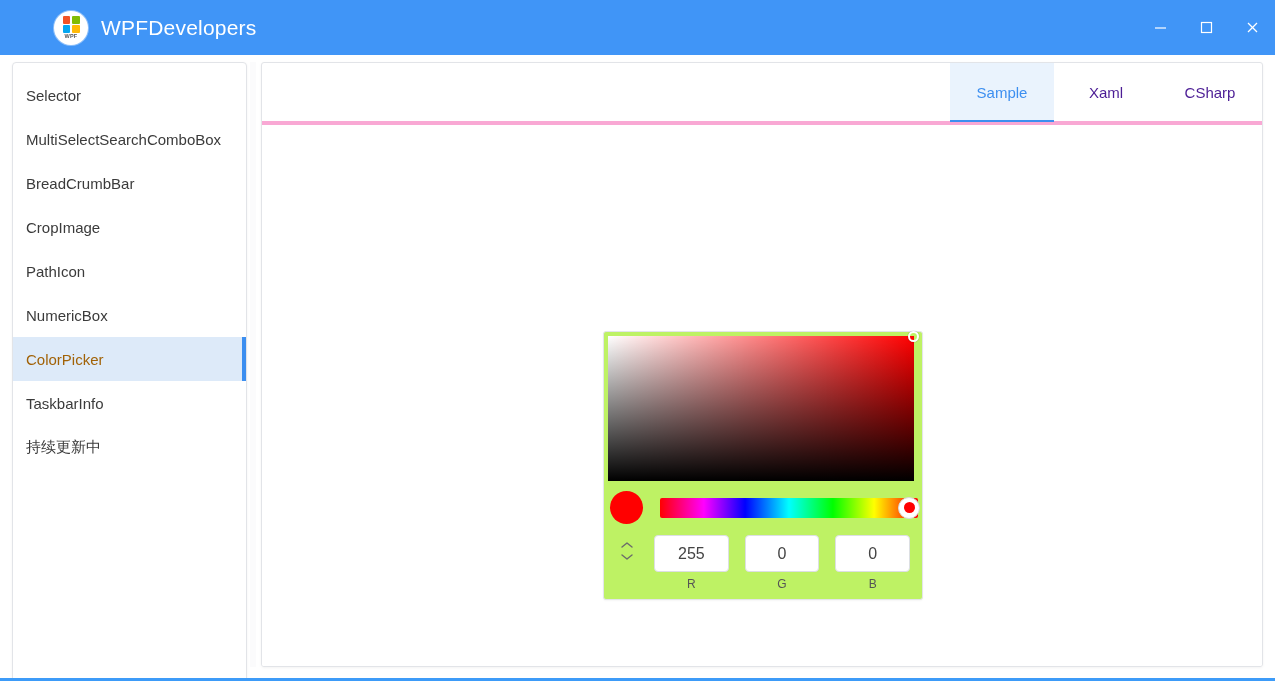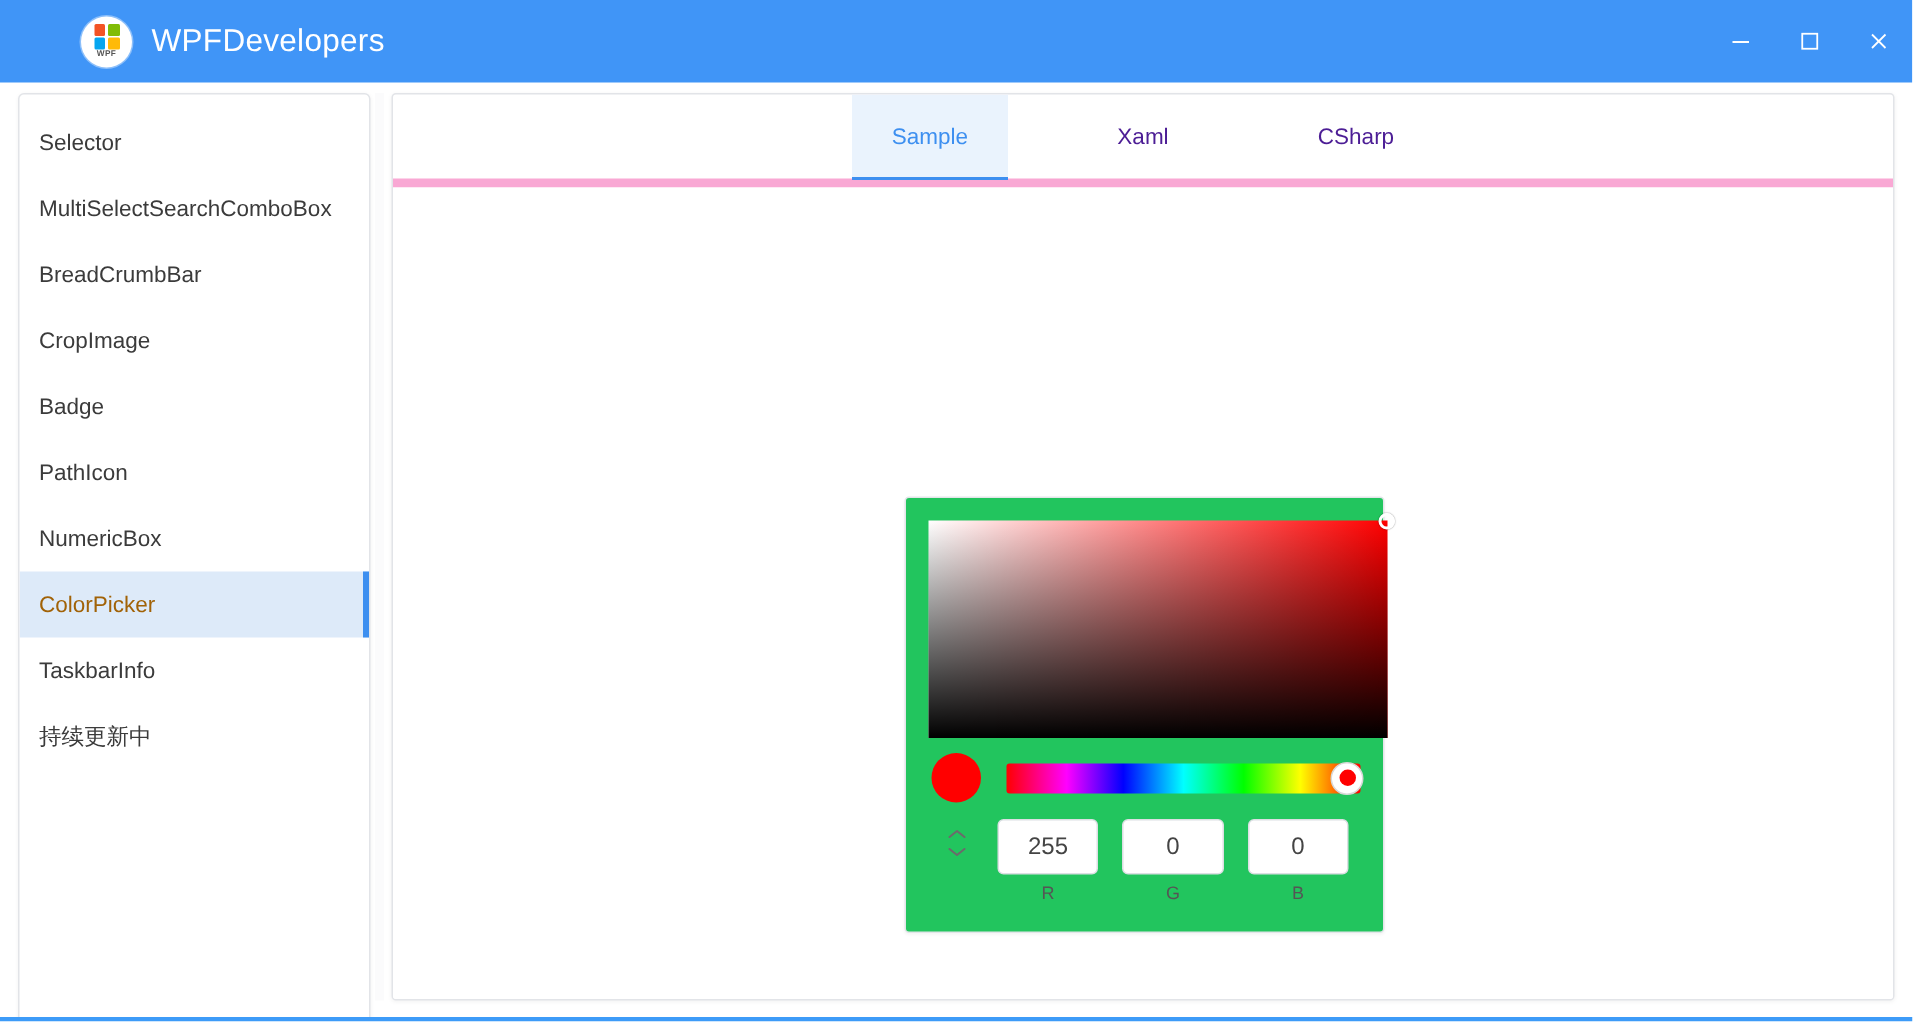--- a/index.html
+++ b/index.html
@@ -148,25 +148,24 @@
     height: 605px;
     background: #ffffff;
     border: 1px solid #e2e4e8;
     border-radius: 3px;
     box-shadow: 0 1px 3px rgba(0,0,0,0.05);
     overflow: hidden;
   }
   .tabstrip {
     position: relative;
     height: 62px;
-    border-bottom: 6px solid #f9a8d4;
-    display: flex;
-    justify-content: center;
+    border-bottom: 4px solid #f9a8d4;
+    display: flex;
+    justify-content: flex-end;
     align-items: stretch;
-    gap: 38px;
   }
   .tab {
     min-width: 104px;
     padding: 0 16px;
     display: flex;
     align-items: center;
     justify-content: center;
     font-size: 15px;
     color: #4c1d95;
     cursor: pointer;
@@ -189,25 +188,25 @@
     height: 542px;
     background: #ffffff;
   }
 
   
   .colorpicker {
     position: absolute;
     left: 341px;
     top: 206px;
     width: 320px;
-    background: #22c55e;
+    background: #bef264;
     border: 1px solid #e3e5e9;
     border-radius: 3px;
     box-shadow: 0 1px 2px rgba(0,0,0,0.04);
-    padding: 15px;
+    padding: 4px;
   }
   .sv-area {
     position: relative;
     width: 306px;
     height: 145px;
     background:
       linear-gradient(to top, #000000 0%, rgba(0,0,0,0) 100%),
       linear-gradient(to right, #ffffff 0%, #ff0000 100%);
   }
   .sv-thumb {
@@ -353,23 +352,20 @@
       <div class="side-item">
         <span>MultiSelectSearchComboBox</span>
       </div>
       <div class="side-item">
         <span>BreadCrumbBar</span>
       </div>
       <div class="side-item">
         <span>CropImage</span>
       </div>
       <div class="side-item">
-        <span>Badge</span>
-      </div>
-      <div class="side-item">
         <span>PathIcon</span>
       </div>
       <div class="side-item">
         <span>NumericBox</span>
       </div>
       <div class="side-item active">
         <span>ColorPicker</span>
       </div>
       <div class="side-item">
         <span>TaskbarInfo</span>

